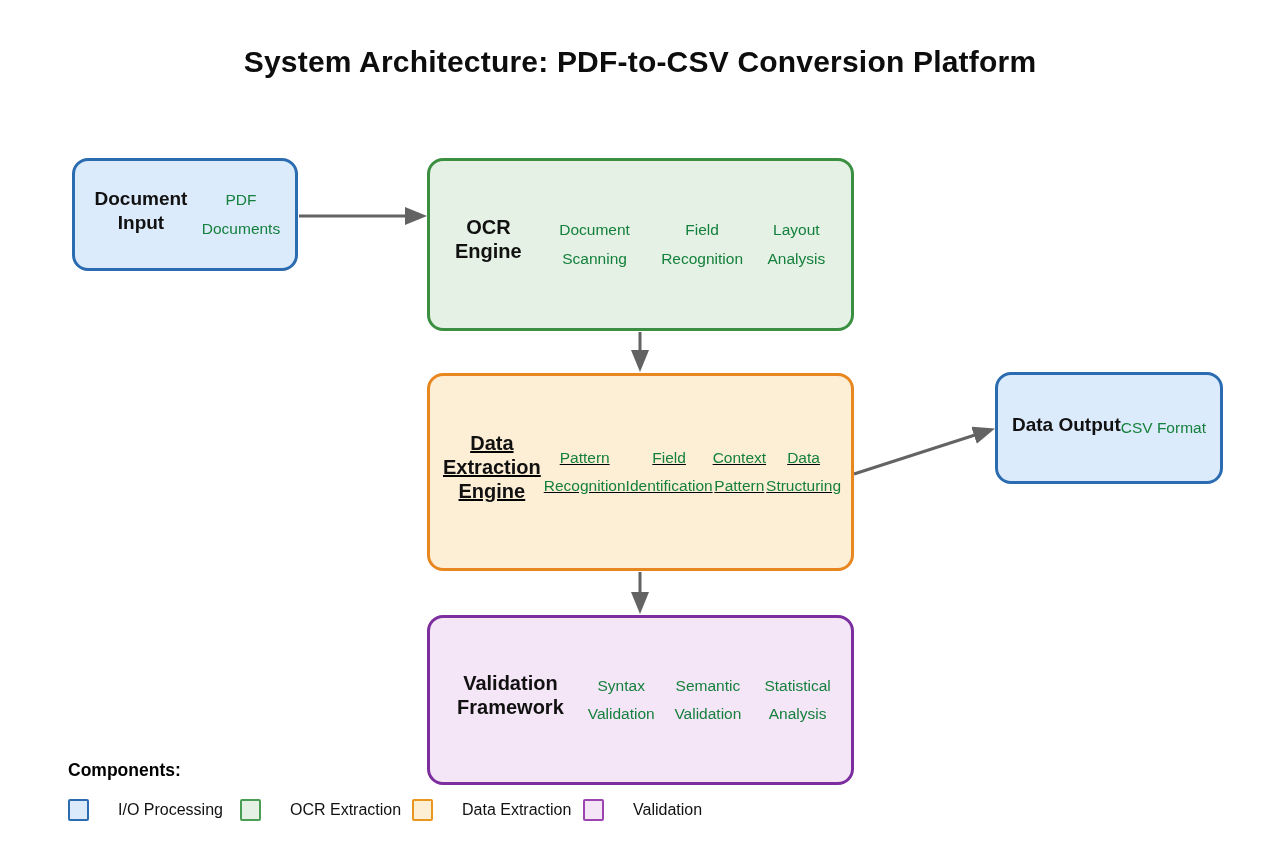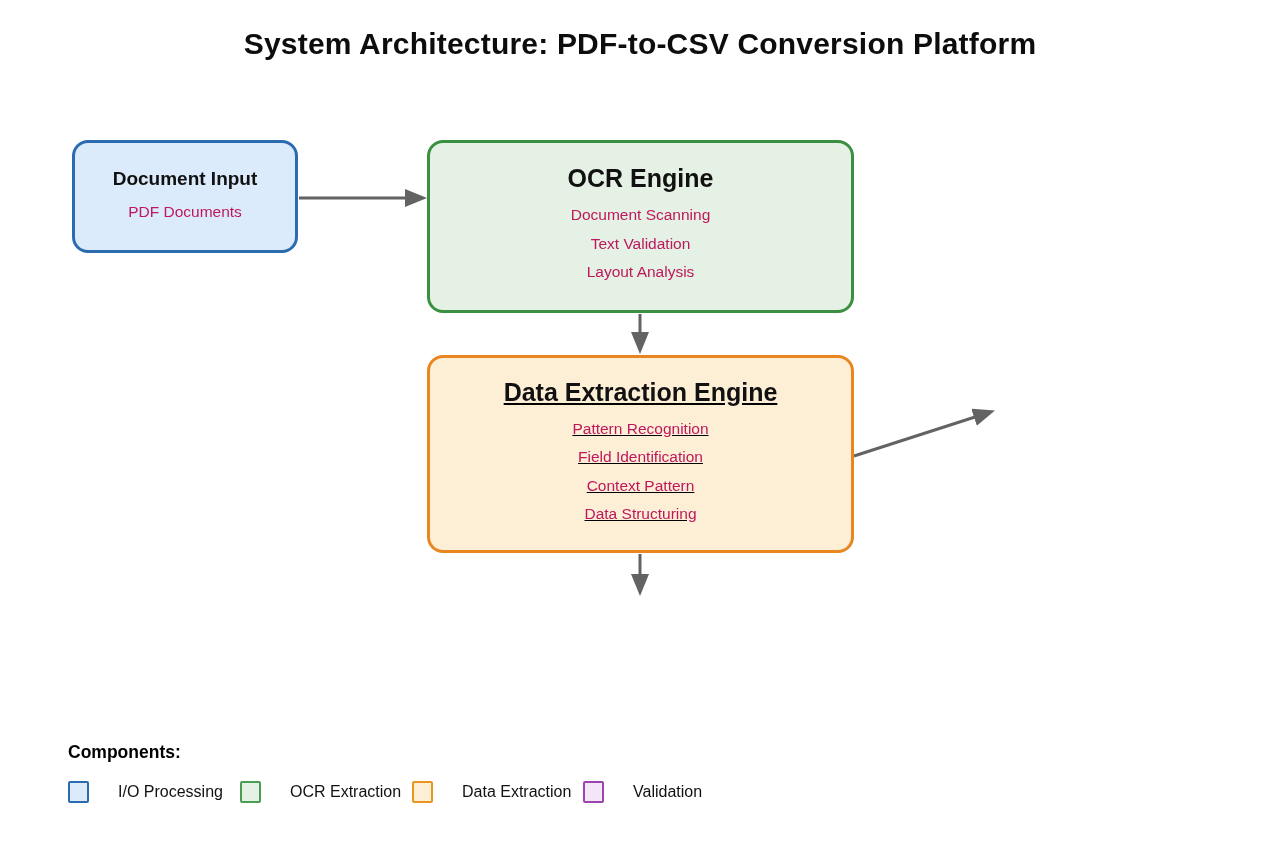--- a/index.html
+++ b/index.html
@@ -7,20 +7,21 @@
     padding: 0;
     background: #ffffff;
     font-family: "Liberation Sans", sans-serif;
   }
   .canvas {
     position: relative;
     width: 1280px;
     height: 819px;
     background: #ffffff;
     overflow: hidden;
+    margin-top: 18px;
   }
   .diagram-title {
     position: absolute;
     top: 27px;
     left: 0;
     width: 100%;
     margin: 0;
     text-align: center;
     font-size: 30px;
     font-weight: bold;
@@ -36,40 +37,39 @@
   .arrows line {
     stroke: var(--arrow, #636363);
     stroke-width: 3;
   }
   .node {
     position: absolute;
     box-sizing: border-box;
     border: 3px solid #444;
     border-radius: 16px;
     display: flex;
-    flex-direction: column;
     align-items: center;
     justify-content: center;
     text-align: center;
     padding: 6px 10px;
   }
   .node-title {
-    font-size: 25px;
+    font-size: 20px;
     font-weight: bold;
     color: #111111;
     margin-bottom: 11px;
     line-height: 24px;
   }
   .node.small .node-title {
     font-size: 19px;
     margin-bottom: 7px;
   }
   .node-item {
     font-size: 15.5px;
-    color: #be185d;
+    color: #15803d;
     line-height: 28.5px;
   }
   .legend-heading {
     position: absolute;
     left: 68px;
     top: 742px;
     font-size: 17.5px;
     font-weight: bold;
     color: #000000;
   }
@@ -116,33 +116,43 @@
   </svg>
 
   <div class="node small" style="left: 72px; top: 140px; width: 226px; height: 113px; background: rgb(220, 235, 251); border-color: rgb(43, 108, 176);">
     <div class="node-title">Document Input</div>
     <div class="node-item">PDF Documents</div>
   </div>
 
   <div class="node" style="left: 427px; top: 140px; width: 427px; height: 173px; background: rgb(228, 241, 228); border-color: rgb(58, 144, 64);">
     <div class="node-title">OCR Engine</div>
     <div class="node-item">Document Scanning</div>
-    <div class="node-item">Text Validation</div>
+    <div class="node-item">Field Recognition</div>
     <div class="node-item">Layout Analysis</div>
   </div>
 
   <div class="node" style="left: 427px; top: 355px; width: 427px; height: 198px; background: rgb(253, 238, 214); border-color: rgb(232, 134, 31); text-decoration: underline;">
     <div class="node-title">Data Extraction Engine</div>
     <div class="node-item">Pattern Recognition</div>
     <div class="node-item">Field Identification</div>
     <div class="node-item">Context Pattern</div>
     <div class="node-item">Data Structuring</div>
   </div>
 
+  <div class="node small" style="left: 995px; top: 354px; width: 228px; height: 112px; background: rgb(220, 235, 251); border-color: rgb(43, 108, 176);">
+    <div class="node-title">Data Output</div>
+    <div class="node-item">CSV Format</div>
+  </div>
 
+  <div class="node" style="left: 427px; top: 597px; width: 427px; height: 170px; background: rgb(245, 230, 247); border-color: rgb(124, 45, 158);">
+    <div class="node-title">Validation Framework</div>
+    <div class="node-item">Syntax Validation</div>
+    <div class="node-item">Semantic Validation</div>
+    <div class="node-item">Statistical Analysis</div>
+  </div>
 
   <div class="legend-heading">Components:</div>
 
   <div class="legend-item" style="left:68px;">
     <span class="legend-swatch" style="background: rgb(220, 235, 251); border-color: rgb(43, 108, 176);"></span>
     <span class="legend-label">I/O Processing</span>
   </div>
 
   <div class="legend-item" style="left:240px;">
     <span class="legend-swatch" style="background: rgb(228, 241, 228); border-color: rgb(74, 158, 83);"></span>

